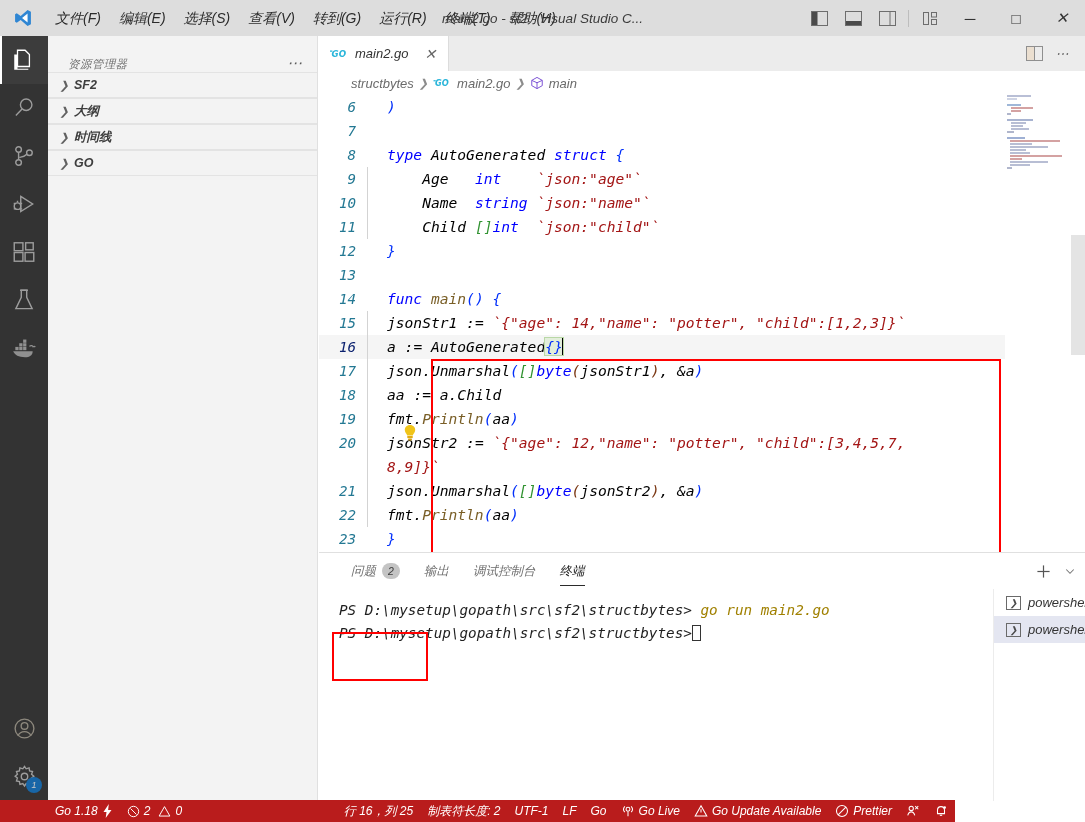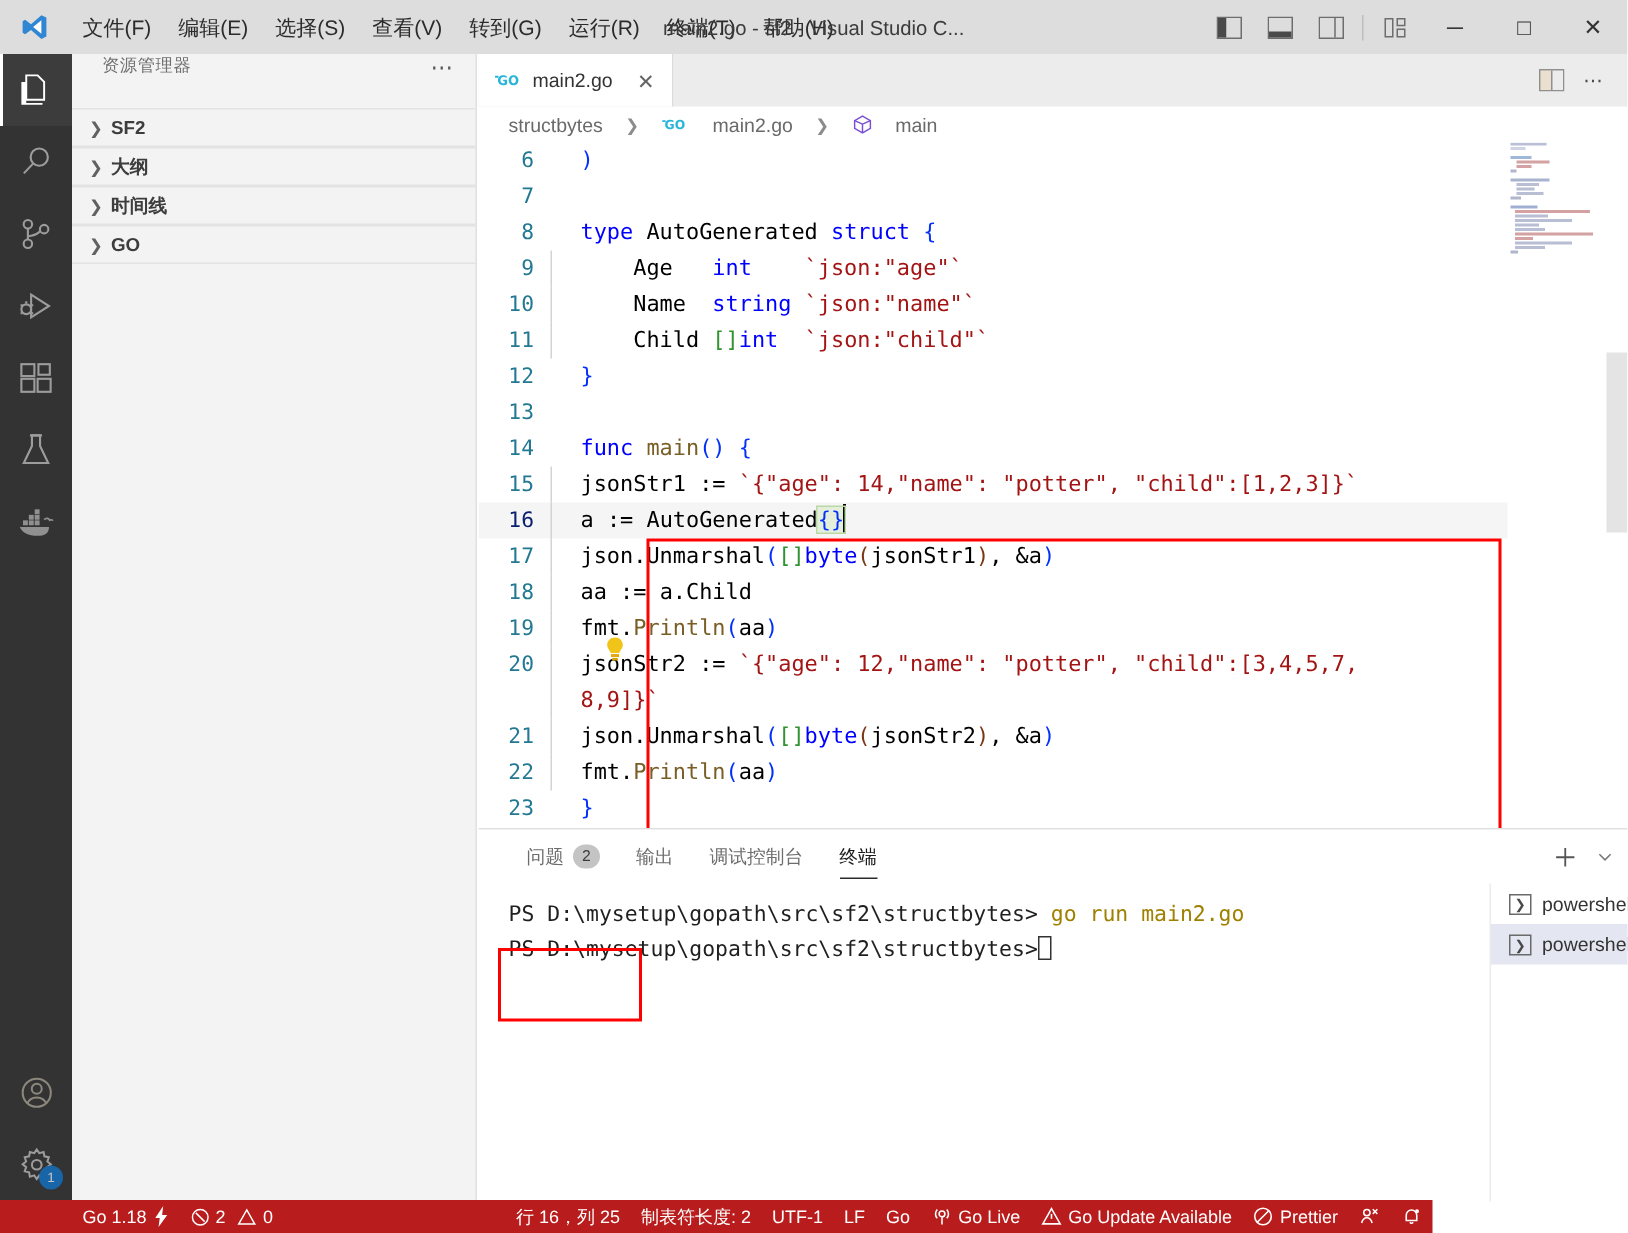--- a/index.html
+++ b/index.html
@@ -4,21 +4,21 @@
 <style>
   * { box-sizing: border-box; margin: 0; padding: 0; }
   html, body {
     width: 1085px; height: 822px;
     font-family: "Liberation Sans", sans-serif;
     font-size: 13px;
     background: #ffffff;
     overflow: hidden;
     -webkit-font-smoothing: antialiased;
   }
-  #app { position: relative; width: 1085px; height: 822px; }
+  #app { position: relative; width: 1085px; height: 822px; font-style: italic; }
 
   
   .titlebar {
     position: absolute; top: 0; left: 0; width: 1085px; height: 36px;
     background: #dddddd; display: flex; align-items: center;
     color: #333333;
   }
   .vslogo { width: 46px; height: 36px; display: flex; align-items: center; justify-content: center; }
   .menu { display: flex; align-items: center; height: 36px; }
   .menu-item {
@@ -61,21 +61,21 @@
     background: #0e7ad4; color: #fff; font-size: 9px; line-height: 16px; text-align: center;
     font-family: "Liberation Sans", sans-serif;
   }
 
   
   .sidebar {
     position: absolute; left: 48px; top: 36px; width: 270px; height: 764px;
     background: #f3f3f3; border-right: 1px solid #e0e0e0;
   }
   .sb-header {
-    height: 36px; display: flex; align-items: flex-start; padding: 0 8px 0 20px;
+    height: 36px; display: flex; align-items: flex-end; padding: 0 8px 0 20px;
     font-size: 11.5px; color: #6f6f6f; letter-spacing: .4px;
   }
   .sb-dots { margin-left: auto; color: #5a5a5a; font-size: 15px; letter-spacing: 1px; padding-right: 6px; }
   .sb-row {
     height: 26px; display: flex; align-items: center; padding-left: 8px;
     font-size: 12.5px; font-weight: bold; color: #3d3d3d;
     border-top: 1px solid #e3e3e3; border-bottom: 1px solid #e3e3e3;
   }
   .chev {
     width: 16px; display: inline-flex; justify-content: center; align-items: center;
@@ -88,22 +88,22 @@
   .tab {
     display: flex; align-items: center; gap: 6px; padding: 0 10px 0 11px;
     background: #ffffff; color: #333333; font-size: 13px; border-right: 1px solid #dcdcdc;
     position: relative;
   }
   .tab .tab-close { font-size: 14px; color: #656565; margin-left: 8px; width: 16px; text-align: center; }
   .tabs-actions { margin-left: auto; display: flex; align-items: center; gap: 2px; padding-right: 10px; }
   .tabs-actions .ta { width: 26px; height: 35px; display: flex; align-items: center; justify-content: center; color: #4b4b4b; }
 
   .breadcrumb {
-    height: 24px; display: flex; align-items: center; gap: 15px;
-    padding-left: 20px; font-size: 13px; color: #6a6a6a; background: #ffffff;
+    height: 24px; display: flex; align-items: center; gap: 5px;
+    padding-left: 32px; font-size: 13px; color: #6a6a6a; background: #ffffff;
   }
   .bc-sep { color: #8c8c8c; font-size: 11px; }
 
   
   .code-wrap { position: relative; height: 457px; overflow: hidden; background: #ffffff; }
   .code {
     position: relative;
     font-family: "DejaVu Sans Mono", "Liberation Mono", monospace;
     font-size: 14.6px; line-height: 24px; white-space: pre;
   }

